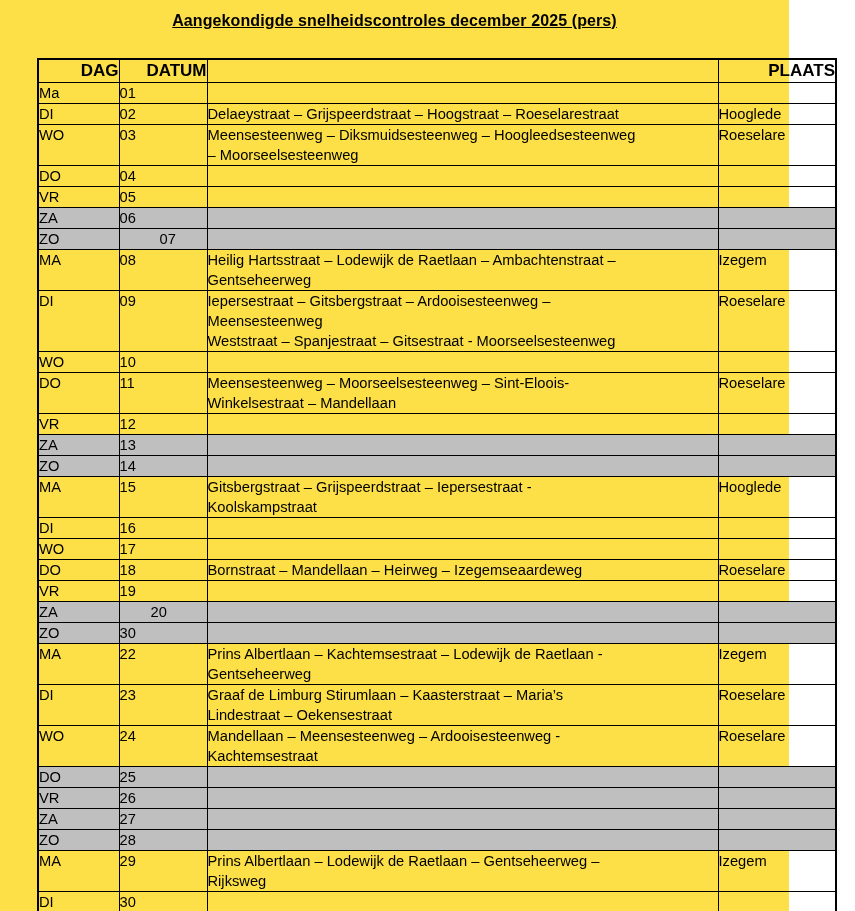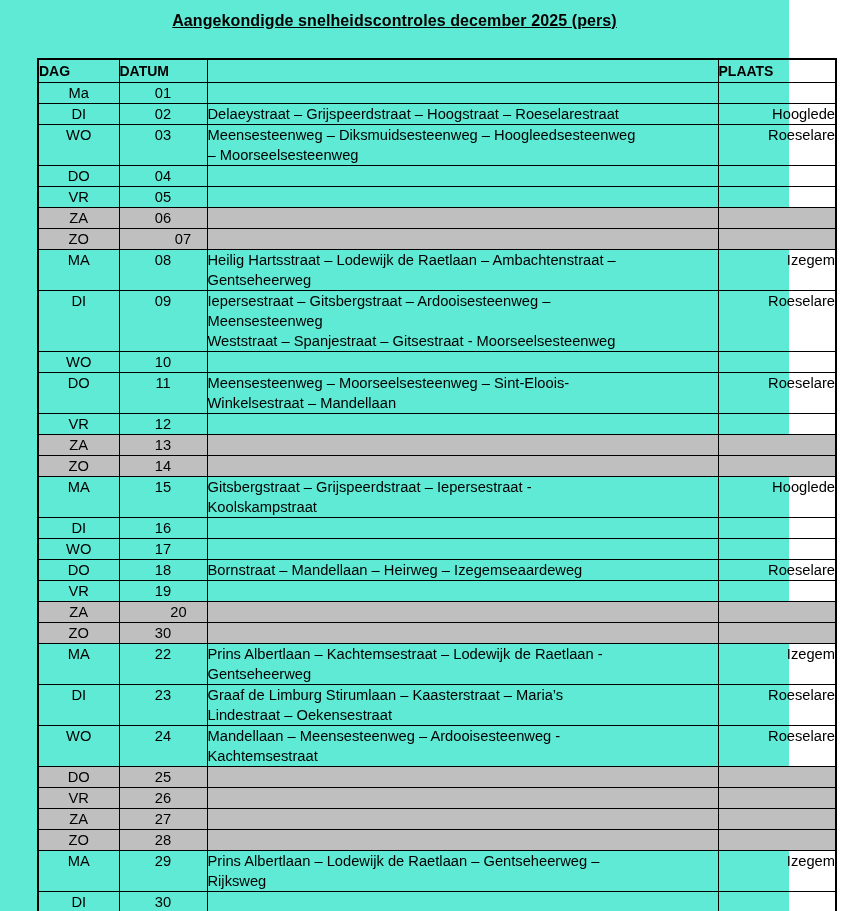--- a/index.html
+++ b/index.html
@@ -9,21 +9,21 @@
     height: 911px;
     font-family: "Liberation Sans", sans-serif;
     color: #000000;
     position: relative;
     overflow: hidden;
   }
   .sheet {
     position: relative;
     width: 789px;
     height: 911px;
-    background: #5eead4;
+    background: #fde047;
     text-decoration: underline;
   }
   .doc-title {
     position: absolute;
     top: 12px;
     left: 0;
     width: 100%;
     text-align: center;
     font-size: 16px;
     font-weight: bold;
@@ -47,28 +47,28 @@
   table.schedule th, table.schedule td {
     border: 1px solid #000000;
     vertical-align: top;
     line-height: 20px;
     padding: 0;
     overflow: hidden;
   }
   table.schedule th {
     height: 22px;
     font-weight: bold;
-    text-align: left;
+    text-align: right;
     line-height: 22px;
-    font-size: 14px;
+    font-size: 17px;
   }
   table.schedule td { height: 20px; }
-  td.c-day, td.c-date { text-align: center; }
+  td.c-day, td.c-date { text-align: left; }
   td.c-streets { text-align: left; padding-left: 7px; padding-right: 4px; }
-  td.c-place   { text-align: right; padding-left: 7px; }
+  td.c-place   { text-align: left; padding-left: 7px; }
   .street-line { white-space: nowrap; line-height: 20px; }
 </style>
 </head>
 <body>
 
 <div class="sheet">
 
   <div class="doc-title">Aangekondigde snelheidscontroles december 2025 (pers)</div>
 
   <table class="schedule">

